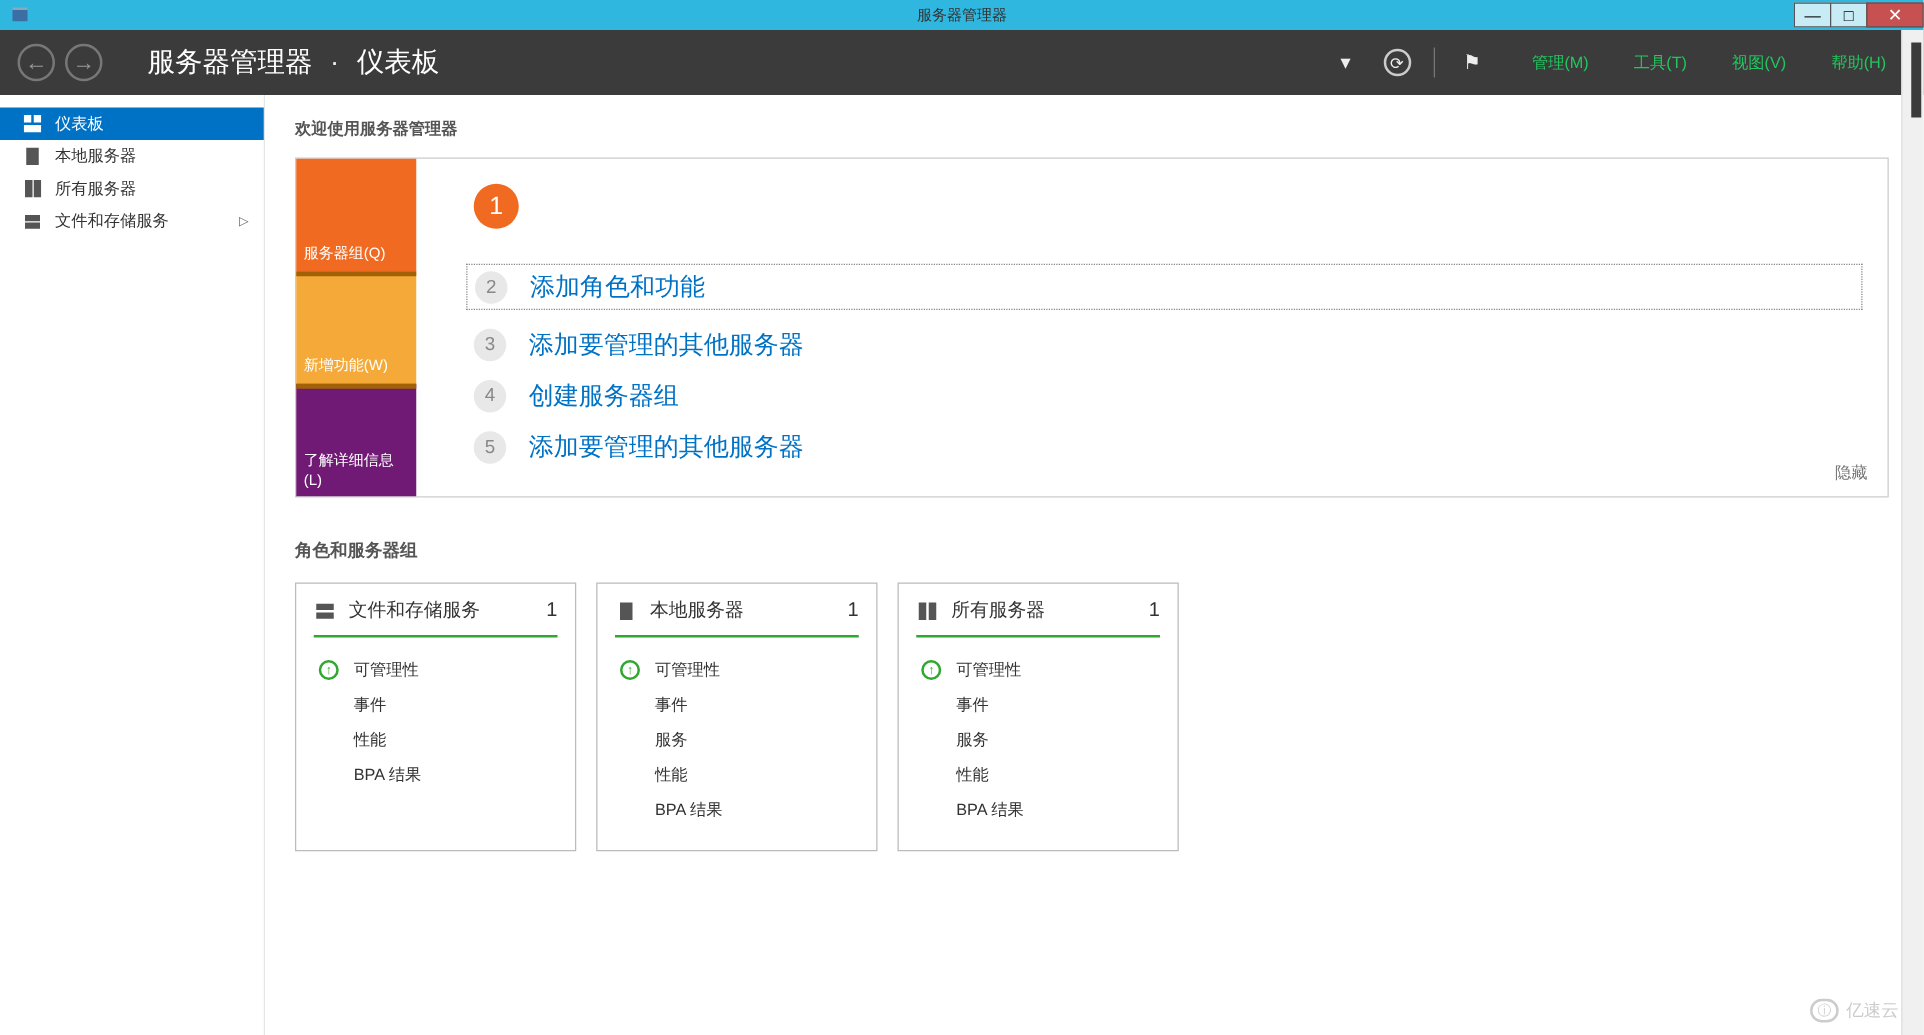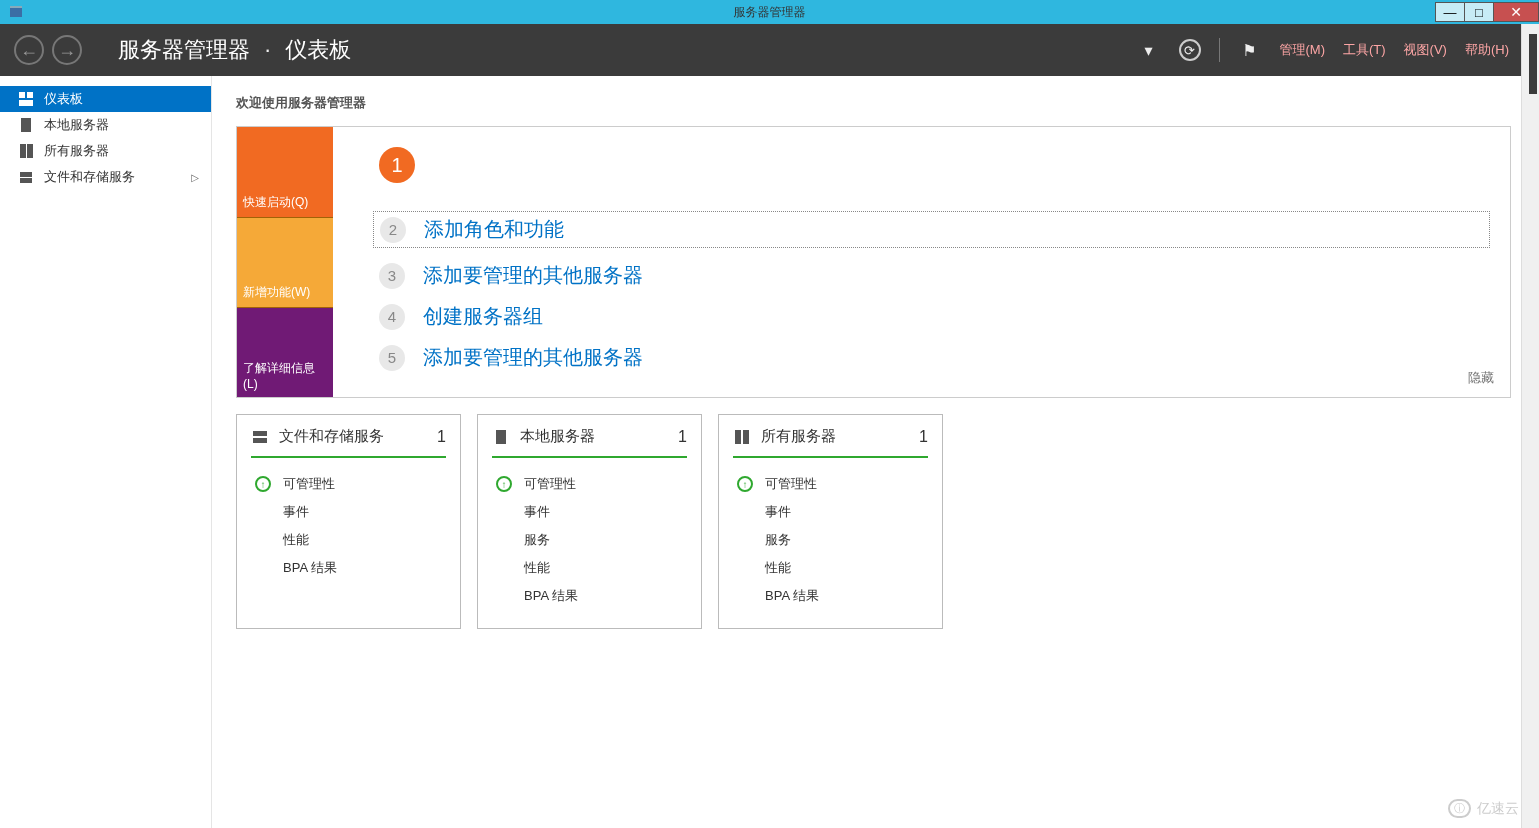--- a/index.html
+++ b/index.html
@@ -17,42 +17,42 @@
 
 .headerbar { height:52px; background:#3b3b3b; display:flex; align-items:center; color:#fff; }
 .nav-arrow { width:30px; height:30px; border:2px solid #777; border-radius:50%; display:flex; align-items:center; justify-content:center; margin-left:14px; color:#999; cursor:pointer; font-size:18px; }
 .nav-arrow+.nav-arrow{margin-left:8px;}
 .breadcrumb { margin-left:36px; font-size:22px; display:flex; align-items:center; gap:14px; color:#fff; }
 .breadcrumb .sep{color:#eee;}
 .header-right { margin-left:auto; display:flex; align-items:center; gap:18px; padding-right:30px; font-size:13px; }
 .hr-icon { width:24px; height:24px; display:flex; align-items:center; justify-content:center; font-size:16px; color:#eee; cursor:pointer; }
 .refresh{border:2px solid #ccc;border-radius:50%;width:22px;height:22px;font-size:13px;}
 .vbar{width:1px;height:24px;background:#777;}
-.menu-link { color:#fca5a5; cursor:pointer; }
+.menu-link { color:#22c55e; cursor:pointer;margin-left:18px; }
 
 
 .layout { display:flex; height:calc(100% - 76px); }
 .sidebar { width:212px; background:#fff; border-right:1px solid #e5e5e5; padding-top:10px; }
 .sb-item { height:26px; display:flex; align-items:center; padding-left:18px; gap:10px; cursor:pointer; color:#333; }
 .sb-item.active { background:#0072c6; color:#fff; }
 .sb-icon { width:16px; height:16px; display:inline-flex; align-items:center; justify-content:center; }
 .sb-item .arrow{margin-left:auto; margin-right:12px; font-size:10px; color:#666;}
 
 
 .main { flex:1; padding:18px 28px 16px 24px; overflow:auto; }
 .welcome-label { font-size:13px; font-weight:bold; color:#555; margin-bottom:14px; }
 
 
 .welcome { display:flex; border:1px solid #ccc; }
 .w-tabs { width:96px; display:flex; flex-direction:column; }
 .w-tab { flex:1; min-height:90px; display:flex; align-items:flex-end; padding:6px; color:#fff; font-size:12px; cursor:pointer; }
 .w-tab.t1{background:#f16a22;}
 .w-tab.t2{background:#f5a938;}
 .w-tab.t3{background:#701a75;}
-.w-tab+.w-tab{border-top:1px solid #a16207;}
+.w-tab+.w-tab{border-top:4px solid #a16207;}
 .w-body { flex:1; padding:20px 20px 10px 46px; position:relative; }
 .w-row { display:flex; align-items:center; gap:18px; margin-bottom:14px; }
 .w-num { width:26px; height:26px; border-radius:50%; background:#e8e8e8; color:#888; display:flex; align-items:center; justify-content:center; font-size:15px; }
 .w-row.first{margin-bottom:28px;}
 .w-row.first .w-num { width:36px; height:36px; background:#f16a22; color:#fff; font-size:20px; }
 .w-row.first .w-link{font-size:22px;}
 .w-link { color:#0072c6; cursor:pointer; font-size:20px; }
 .w-row.sel{border:1px dotted #888; padding:4px 6px; margin-left:-6px;}
 .hide-link { position:absolute; right:16px; bottom:10px; color:#737373; font-size:13px; cursor:pointer; }
 
@@ -162,21 +162,21 @@
       <span class="arrow">▷</span>
     </div>
   </div>
 
   <div class="main">
     <div class="welcome-label">欢迎使用服务器管理器</div>
 
     <div class="welcome">
       <div class="w-tabs">
         <div class="w-tab t1">
-            <span>快速启动(Q)</span>
+            <span>服务器组(Q)</span>
           </div>
         <div class="w-tab t2">
             <span>新增功能(W)</span>
           </div>
         <div class="w-tab t3">
             <span>了解详细信息(L)</span>
           </div>
       </div>
       <div class="w-body">
         <div class="w-row first">
@@ -195,20 +195,21 @@
           <span class="w-link">创建服务器组</span>
         </div>
         <div class="w-row">
           <span class="w-num">5</span>
           <span class="w-link">添加要管理的其他服务器</span>
         </div>
         <span class="hide-link">隐藏</span>
       </div>
     </div>
 
+    <div class="roles-title">角色和服务器组</div>
 
     <div class="tiles">
 
       <div class="tile">
         <div class="tile-head">
           <span class="tile-icon">
               <svg width="16" height="16">
                 <rect width="14" height="5" x="1" y="2" fill="#555"></rect>
                 <rect width="14" height="5" x="1" y="9" fill="#555"></rect>
               </svg>

